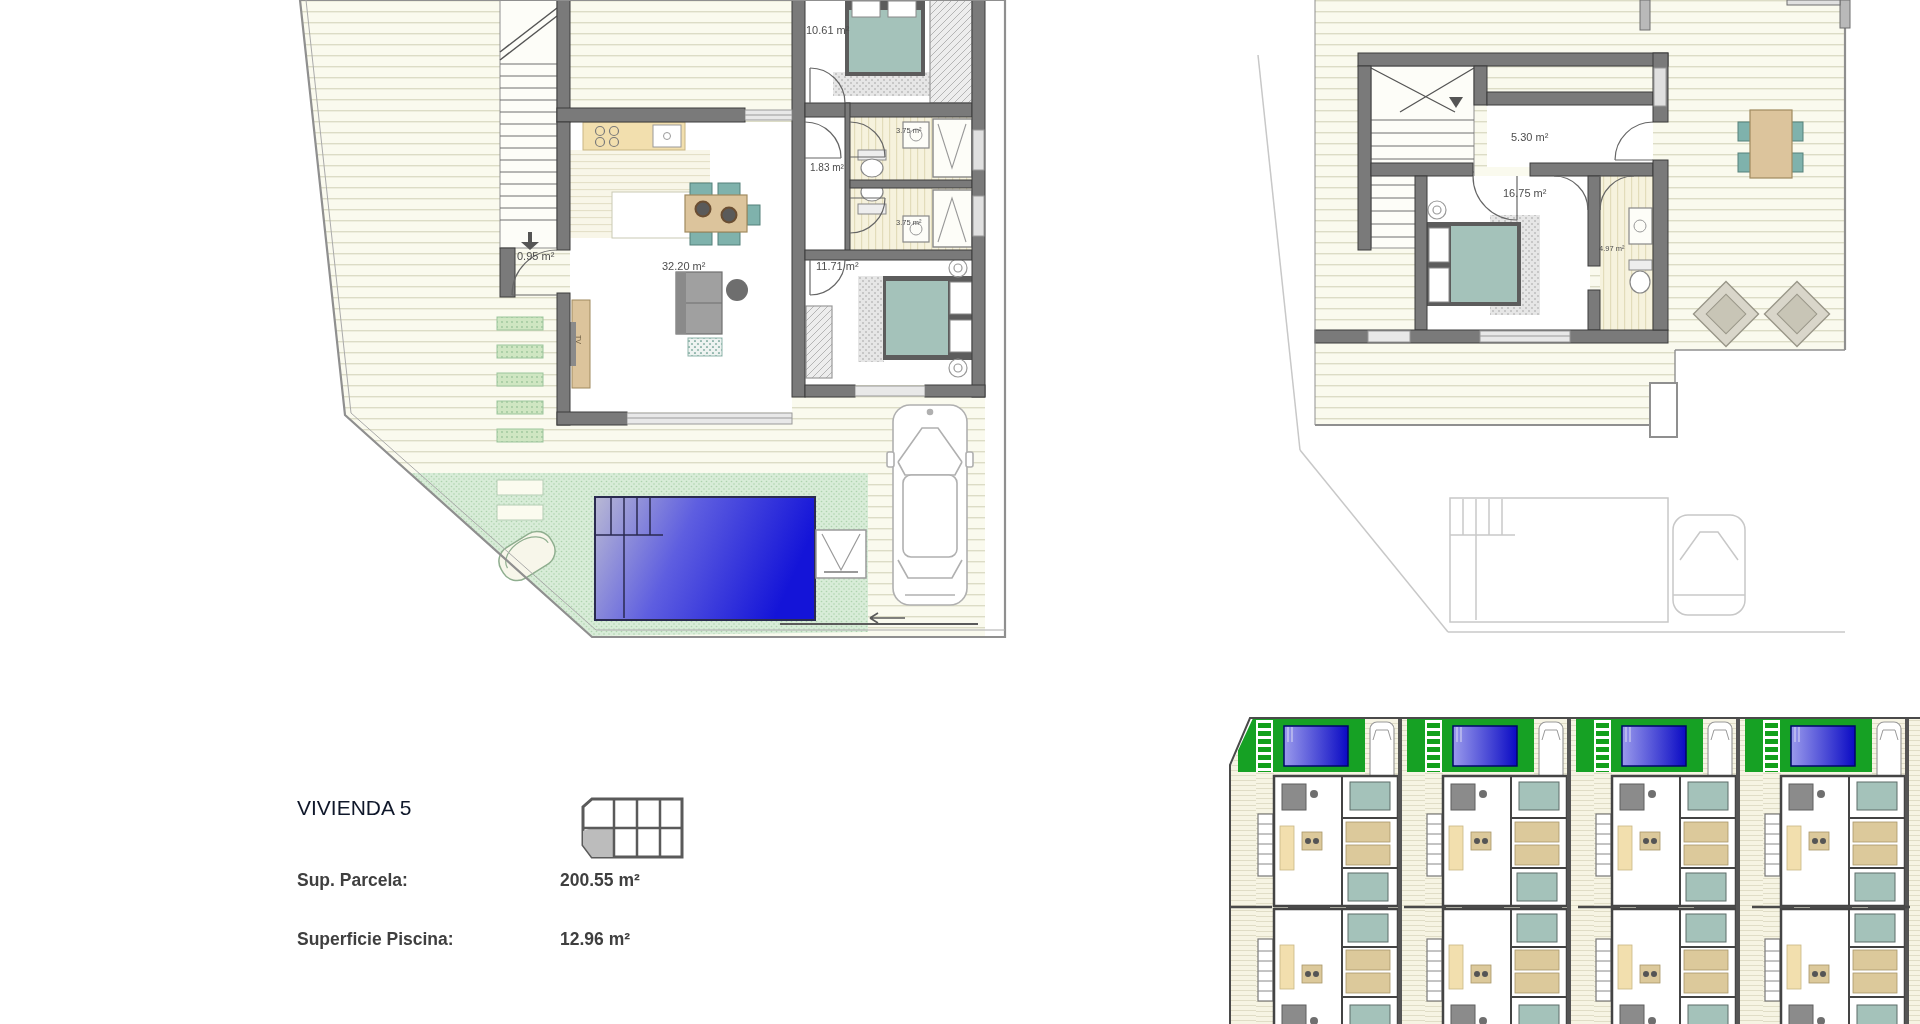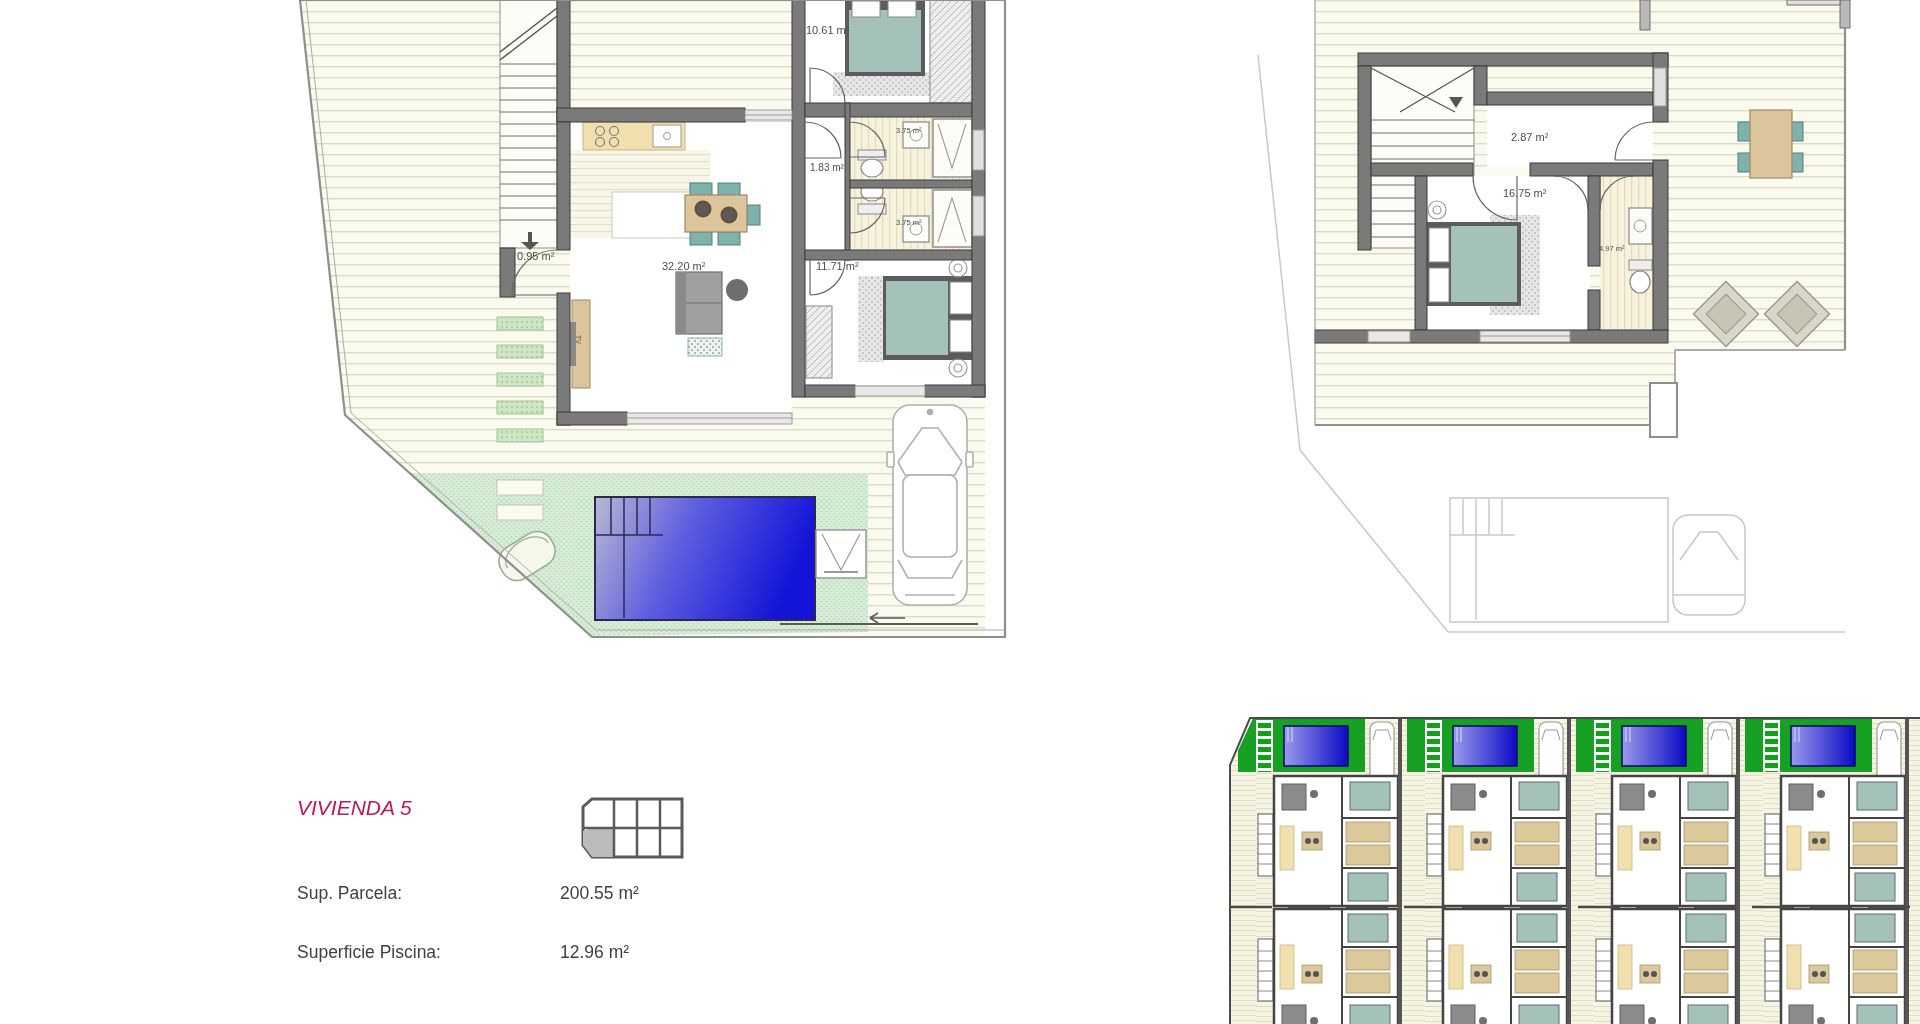--- a/index.html
+++ b/index.html
@@ -2,22 +2,22 @@
 <html><head>
 <meta charset="utf-8">
 <style>
   html,body{margin:0;padding:0;background:#ffffff;}
   #canvas{position:relative;width:1920px;height:1024px;overflow:hidden;background:#fff;
           font-family:"Liberation Sans",sans-serif;}
   svg{position:absolute;left:0;top:0;}
   .lbl{position:absolute;font-size:11px;color:#4d4d4d;white-space:nowrap;letter-spacing:0;}
   .lbl.tv{transform:rotate(90deg);font-size:7px;color:#6b5b40;}
   #info{position:absolute;left:297px;top:796px;width:480px;color:#3f3f3f;}
-  #info .title{font-size:21px;color:#be185d;margin-bottom:63px;font-style:italic;}
-  #info .row{position:relative;height:27px;font-size:17.5px;}
+  #info .title{font-size:21px;color:#0f172a;margin-bottom:50px;}
+  #info .row{position:relative;height:27px;font-size:17.5px;font-weight:bold;}
   #info .row .val{position:absolute;left:263px;top:0;}
   #info .gap{height:16px;}
   #keyplan{position:absolute;left:578px;top:795px;}
 </style>
 </head>
 <body>
 <div id="canvas">
 
 <svg width="1920" height="1024" viewBox="0 0 1920 1024">
 <defs>
@@ -466,21 +466,21 @@
 
 <div>
   <span class="lbl" style="left:517px;top:250px;font-size:11px">0.95 m²</span>
   <span class="lbl" style="left:662px;top:260px">32.20 m²</span>
   <span class="lbl" style="left:806px;top:24px">10.61 m²</span>
   <span class="lbl" style="left:810px;top:162px;font-size:10px">1.83 m²</span>
   <span class="lbl" style="left:896px;top:126px;font-size:7.5px">3.75 m²</span>
   <span class="lbl" style="left:896px;top:218px;font-size:7.5px">3.75 m²</span>
   <span class="lbl" style="left:816px;top:260px">11.71 m²</span>
   <span class="lbl tv" style="left:574px;top:336px">TV</span>
-  <span class="lbl" style="left:1511px;top:131px">2.87 m²</span>
+  <span class="lbl" style="left:1511px;top:131px">5.30 m²</span>
   <span class="lbl" style="left:1503px;top:187px">16.75 m²</span>
   <span class="lbl" style="left:1599px;top:244px;font-size:7.5px">4.97 m²</span>
 </div>
 
 <div id="info">
   <div class="title">VIVIENDA 5</div>
   <div class="row">
     <span>Sup. Parcela:</span>
     <span class="val">200.55 m²</span>
   </div>

